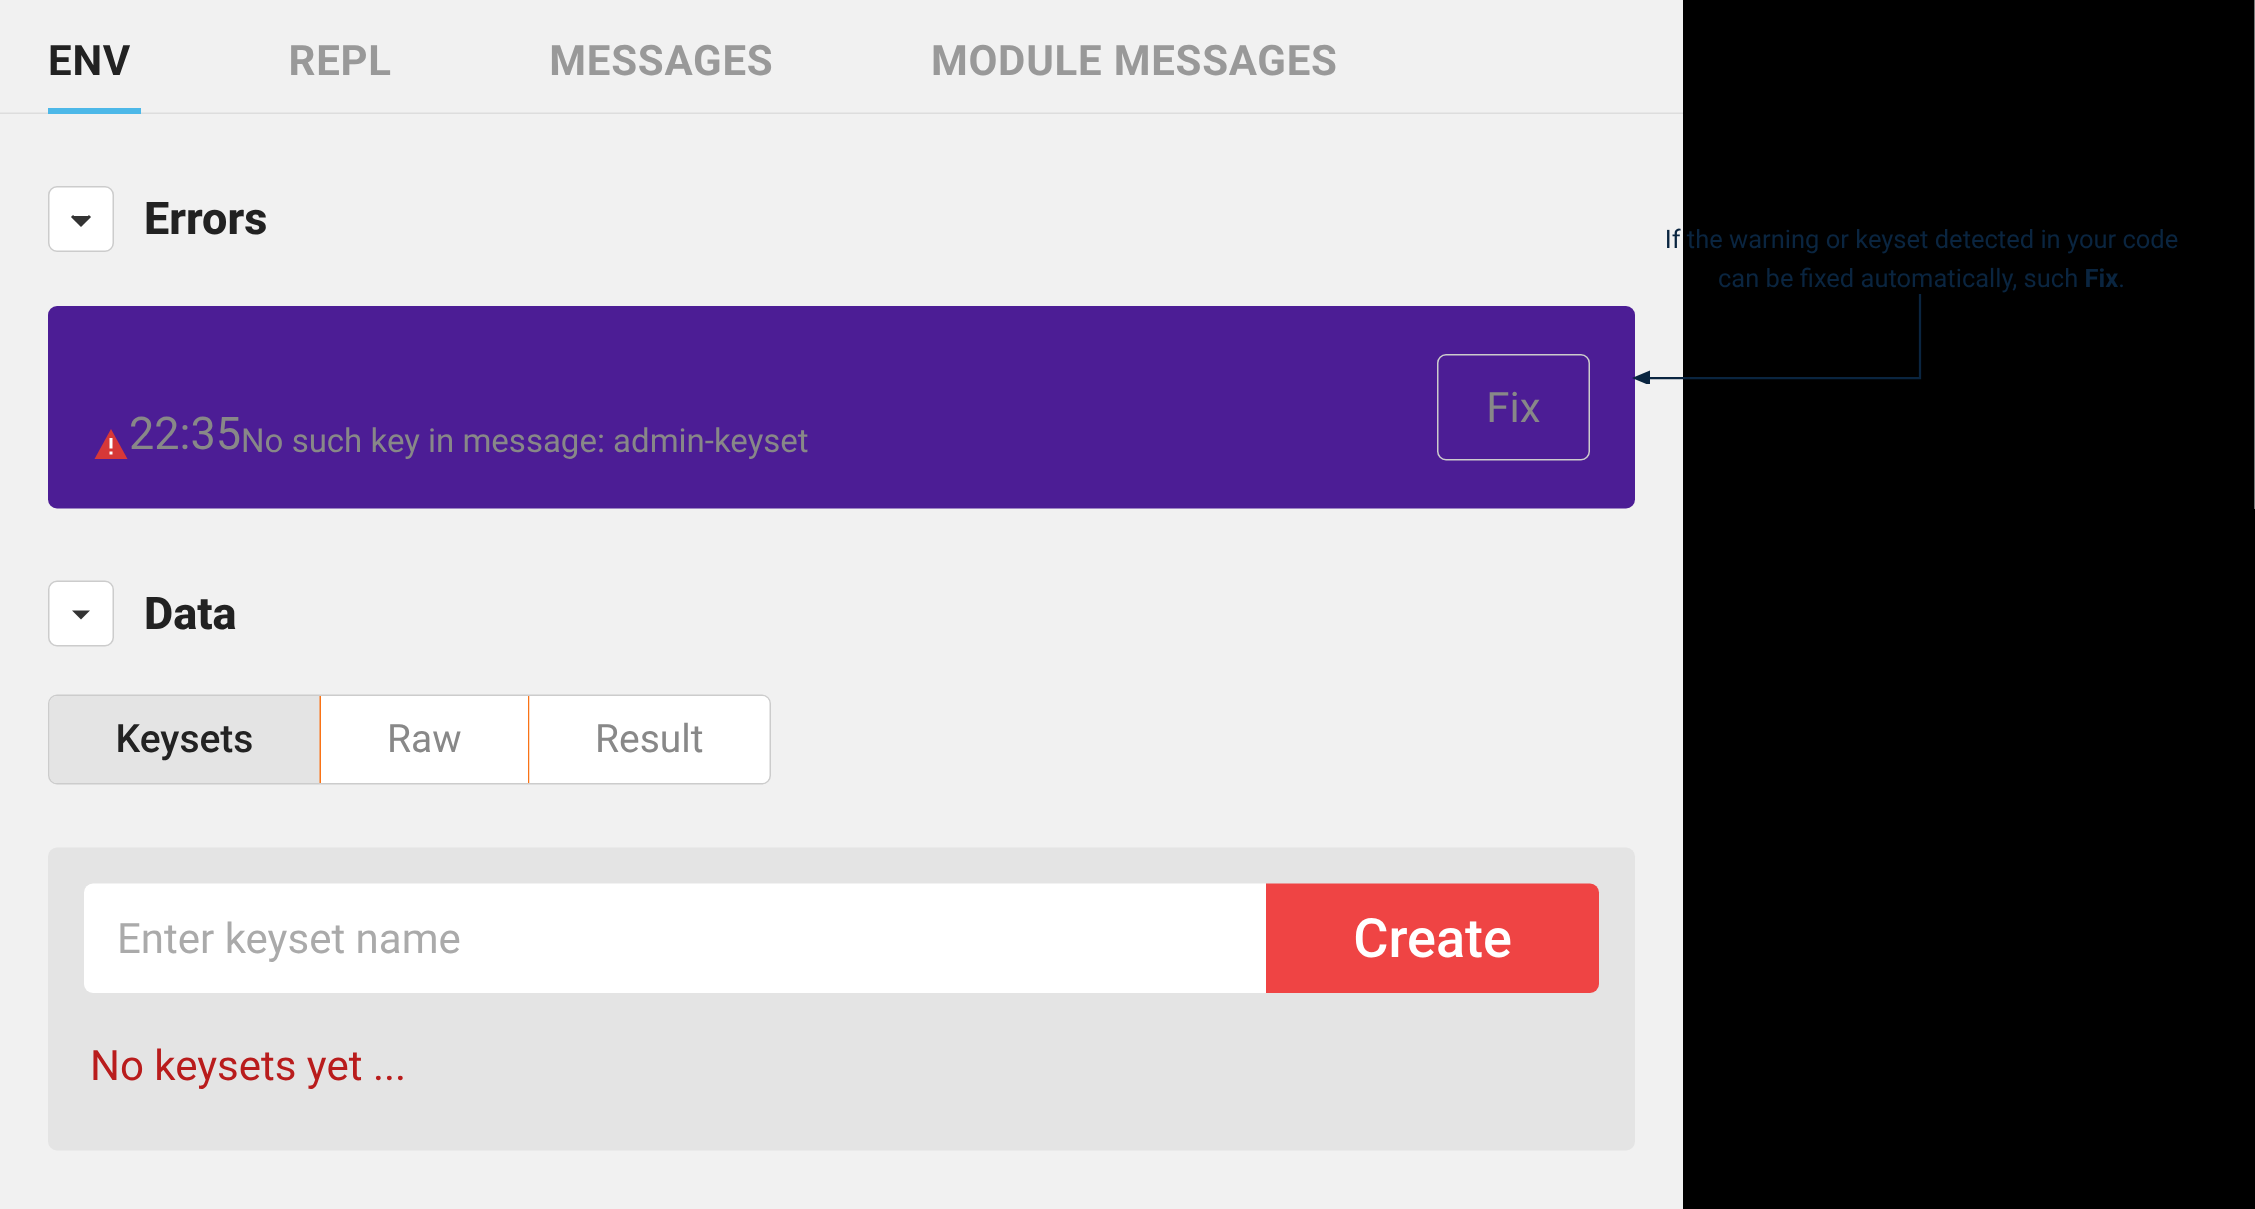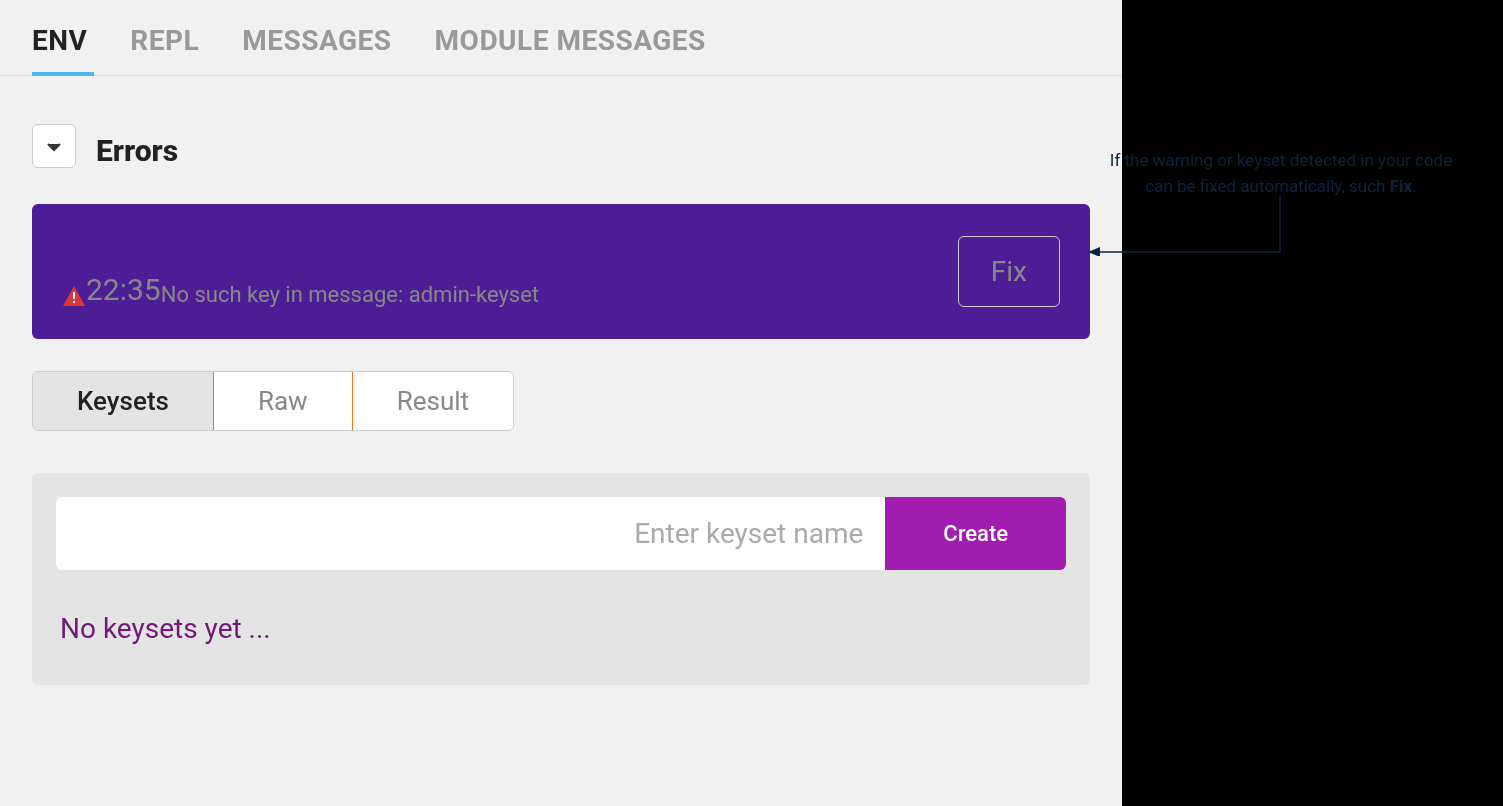--- a/index.html
+++ b/index.html
@@ -19,21 +19,21 @@
     
     .app-panel {
       background: #f1f1f1;
       width: 1122px;
       height: 806px;
       position: relative;
     }
     
     .tabs-bar {
       display: flex;
-      gap: 43px;
+      gap: 105px;
       padding: 24px 32px 0 32px;
       border-bottom: 1px solid #ddd;
       height: 76px;
       align-items: center;
     }
     
     .tab {
       font-size: 28px;
       font-weight: 700;
       color: #999;
@@ -56,21 +56,21 @@
       height: 4px;
       background: #4db8e8;
     }
     
     .section {
       padding: 0 32px;
     }
     
     .section-header {
       display: flex;
-      align-items: flex-end;
+      align-items: center;
       gap: 20px;
       margin-top: 48px;
     }
     
     .collapse-btn {
       width: 44px;
       height: 44px;
       border: 1px solid #ccc;
       border-radius: 6px;
       background: #fff;
@@ -177,43 +177,42 @@
     .keyset-input {
       flex: 1;
       border: none;
       background: #fff;
       border-radius: 6px 0 0 6px;
       padding: 20px 22px;
       font-size: 28px;
       color: #333;
       font-family: inherit;
       outline: none;
-      text-align: right;
     }
     
     .keyset-input::placeholder {
       color: #aaa;
     }
     
     .create-button {
-      background: #a21caf;
+      background: #ef4444;
       border: none;
       color: #fff;
-      font-size: 22px;
+      font-size: 36px;
       font-weight: 500;
       padding: 0 58px;
       border-radius: 0 6px 6px 0;
       cursor: pointer;
       font-family: inherit;
     }
     
     .empty-message {
       font-size: 28px;
-      color: #701a75;
-      margin-top: 42px;
+      color: #b91c1c;
+      margin-top: 32px;
       padding-left: 4px;
       padding-bottom: 16px;
     }
     
     .annotation {
       position: absolute;
       top: 148px;
       left: 1066px;
       width: 430px;
       color: #0a2540;
@@ -272,20 +271,30 @@
           <rect x="11" y="16" width="2" height="2" fill="#fff"></rect>
         </svg>
       </span>
       <span class="error-time">22:35</span>
       <span class="error-message">No such key in message: admin-keyset</span>
       <button class="fix-button">Fix</button>
     </div>
   </div>
 
   <div class="section">
+    <div class="section-header">
+      <div class="collapse-btn">
+        <span>
+          <svg viewBox="0 0 14 10" fill="none">
+            <polygon points="1,2 7,8 13,2" fill="#333"></polygon>
+          </svg>
+        </span>
+      </div>
+      <div class="section-title">Data</div>
+    </div>
 
     <div class="data-tabs">
       <div class="data-tab active">Keysets</div>
       <div class="data-tab">Raw</div>
       <div class="data-tab">Result</div>
     </div>
 
     <div class="keyset-panel">
       <div class="keyset-input-row">
         <input class="keyset-input" type="text" placeholder="Enter keyset name" style="">

